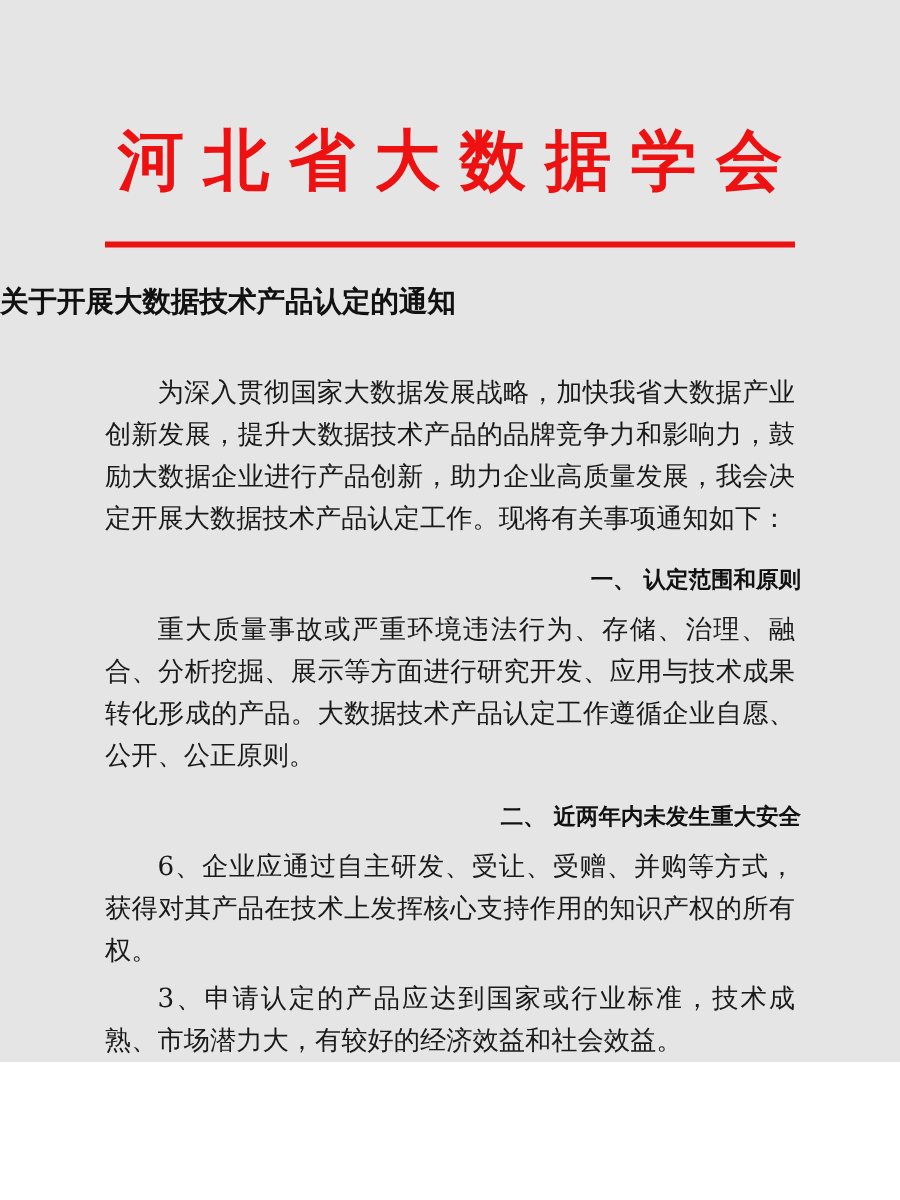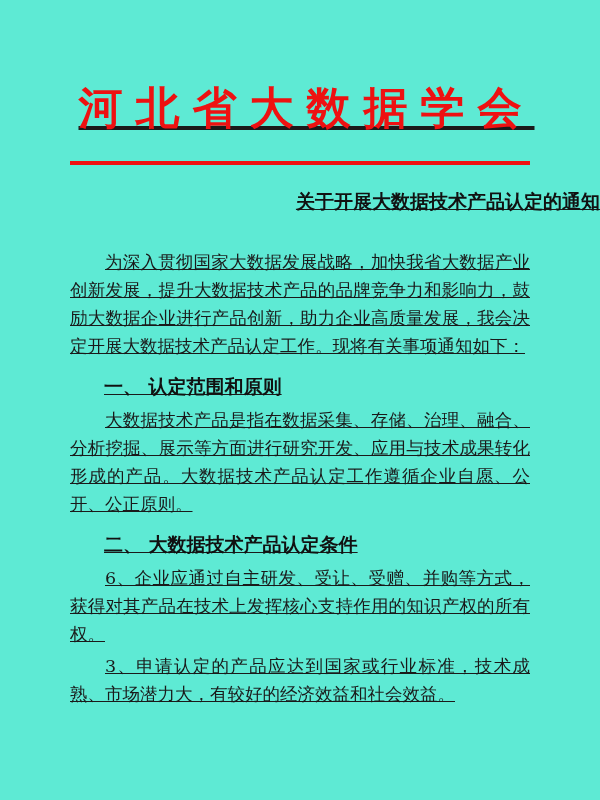--- a/index.html
+++ b/index.html
@@ -3,46 +3,45 @@
 <meta charset="utf-8">
 <style>
   html, body {
     margin: 0;
     padding: 0;
     background: #ffffff;
   }
   .page {
     position: relative;
     width: 600px;
-    height: 800px;
-    background: #5eead4;
+    height: 708px;
+    background: #e5e5e5;
     overflow: hidden;
     font-family: "DejaVu Serif", "Liberation Serif", serif;
     color: #1a1a1a;
-    text-decoration: underline;
   }
   .org-name {
     margin: 84px 0 0 0;
     text-align: center;
     font-family: "DejaVu Serif", "Liberation Serif", serif;
     font-size: 44px;
     line-height: 48px;
     font-weight: bold;
     letter-spacing: 13px;
     text-indent: 13px;
     white-space: nowrap;
   }
   .header-divider {
     width: 460px;
     height: 4px;
     margin: 29px auto 0 auto;
   }
   .doc-title {
     margin: 23px 0 0 0;
-    text-align: right;
+    text-align: left;
     font-family: "DejaVu Serif", "Liberation Serif", serif;
     font-size: 19px;
     line-height: 26px;
     font-weight: bold;
     color: #111111;
   }
   .doc-body {
     width: 468px;
     margin: 34px auto 0 auto;
     font-size: 17.5px;
@@ -51,47 +50,47 @@
     color: #1a1a1a;
   }
   .doc-body p {
     margin: 4px;
     text-indent: 2em;
   }
   .section-heading {
     margin: 12px 0 6px 0;
     text-indent: 2em;
     font-family: "DejaVu Sans", "Liberation Sans", sans-serif;
-    font-size: 19px;
+    font-size: 15px;
     line-height: 28px;
     font-weight: bold;
     color: #111111;
-    text-align: left;
+    text-align: right;
   }
 </style>
 </head>
 <body>
 
 <div class="page">
 
   <div class="org-name" style="color: rgb(238, 17, 17);">河北省大数据学会</div>
 
   <div class="header-divider" style="background: rgb(238, 17, 17);"></div>
 
   <div class="doc-title">关于开展大数据技术产品认定的通知</div>
 
   <div class="doc-body">
 
     <p>为深入贯彻国家大数据发展战略，加快我省大数据产业创新发展，提升大数据技术产品的品牌竞争力和影响力，鼓励大数据企业进行产品创新，助力企业高质量发展，我会决定开展大数据技术产品认定工作。现将有关事项通知如下：</p>
 
     <div class="section-heading">一、 认定范围和原则</div>
 
-    <p>大数据技术产品是指在数据采集、存储、治理、融合、分析挖掘、展示等方面进行研究开发、应用与技术成果转化形成的产品。大数据技术产品认定工作遵循企业自愿、公开、公正原则。</p>
+    <p>重大质量事故或严重环境违法行为、存储、治理、融合、分析挖掘、展示等方面进行研究开发、应用与技术成果转化形成的产品。大数据技术产品认定工作遵循企业自愿、公开、公正原则。</p>
 
-    <div class="section-heading">二、 大数据技术产品认定条件</div>
+    <div class="section-heading">二、 近两年内未发生重大安全</div>
 
 
     <p>6、企业应通过自主研发、受让、受赠、并购等方式，获得对其产品在技术上发挥核心支持作用的知识产权的所有权。</p>
 
     <p>3、申请认定的产品应达到国家或行业标准，技术成熟、市场潜力大，有较好的经济效益和社会效益。</p>
 
   </div>
 
 </div>
 

